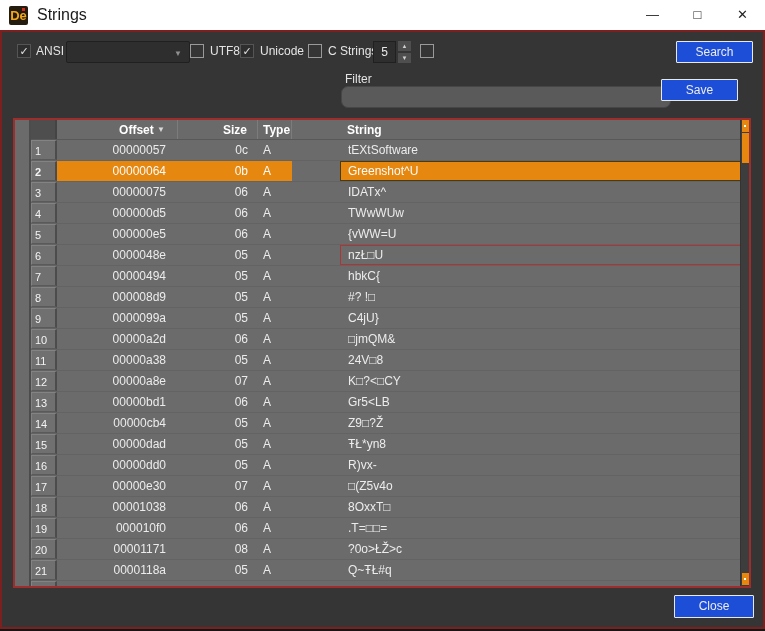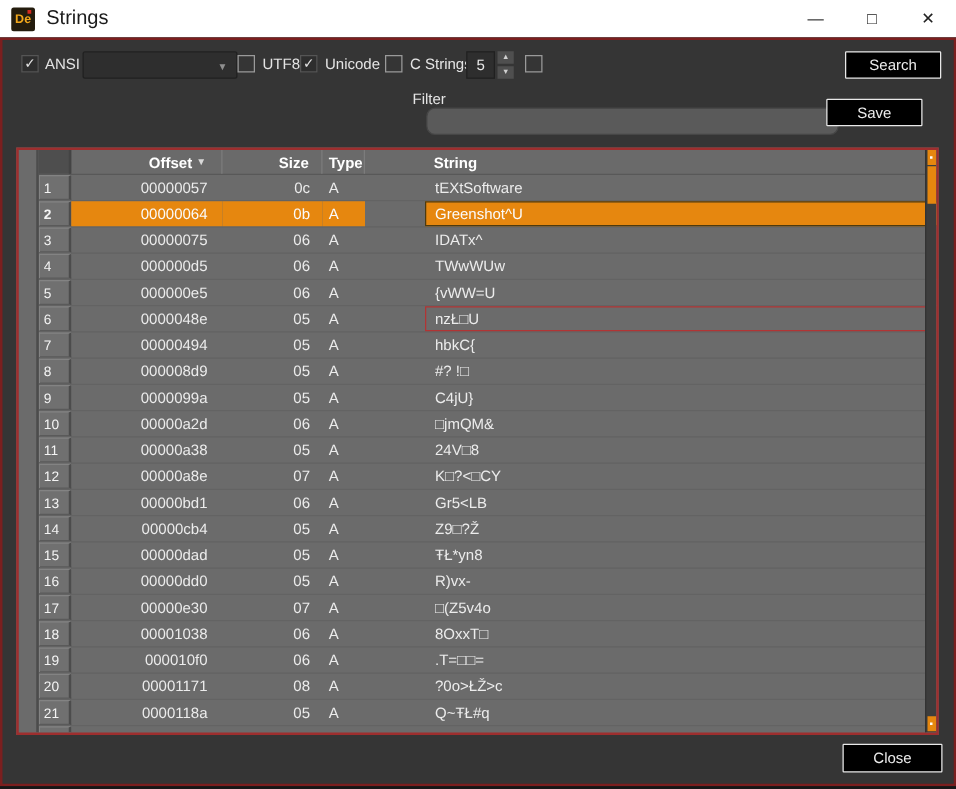--- a/index.html
+++ b/index.html
@@ -2,21 +2,21 @@
 <html><head>
 <meta charset="utf-8">
 <style>
   * { margin:0; padding:0; box-sizing:border-box; }
   html,body { width:765px; height:631px; background:#1f1f1f; font-family:"Liberation Sans", sans-serif; overflow:hidden; }
   .window { position:absolute; top:0; left:0; width:765px; height:631px; }
 
   
   .titlebar { position:absolute; top:0; left:0; width:765px; height:30px; background:#ffffff; display:flex; align-items:center; }
   .app-icon { position:relative; width:19px; height:19px; margin-left:9px; background:#241c0e; border-radius:2px;
-              color:#f2a71b; font-weight:bold; font-size:10px; text-align:center; line-height:19px; }
+              color:#f2a71b; font-weight:bold; font-size:13px; text-align:center; line-height:19px; }
   .app-icon::after { content:""; position:absolute; top:2px; right:3px; width:3px; height:3px; background:#d42a1e; }
   .t-title { margin-left:9px; font-size:16px; color:#1b1b1b; }
   .t-controls { position:absolute; right:0; top:0; height:30px; display:flex; }
   .t-btn { width:45px; height:30px; text-align:center; line-height:30px; color:#222; font-size:13px; }
 
   
   .win-body { position:absolute; top:30px; left:0; width:765px; height:599px; background:#353535;
               border:2px solid #7b1f1f; }
   .bottom-strip { position:absolute; bottom:0; left:0; width:765px; height:2px; background:#161616; }
 
@@ -33,28 +33,28 @@
   .dd-arrow { position:absolute; right:7px; top:7px; font-size:8px; color:#8f8f8f; }
 
   
   .spin { position:absolute; left:371px; top:9px; width:38px; height:22px; display:flex; }
   .spin-val { width:23px; height:22px; background:#2e2e2e; border:1px solid #202020; color:#e8e8e8;
               font-size:12px; text-align:center; line-height:20px; }
   .spin-btns { width:13px; margin-left:2px; display:flex; flex-direction:column; justify-content:space-between; }
   .spin-b { height:10px; background:#4f4f4f; color:#d0d0d0; font-size:6px; text-align:center; line-height:10px; }
 
   
-  .btn { position:absolute; background:#000000; border:1px solid #e9e9e9; border-radius:1px;
+  .btn { position:absolute; background:#1d4ed8; border:1px solid #e9e9e9; border-radius:1px;
          color:#ececec; font-size:12px; text-align:center; }
   .btn-search { left:674px; top:9px;  width:77px; height:22px; line-height:20px; }
   .btn-save   { left:659px; top:47px; width:77px; height:22px; line-height:20px; }
   .btn-close  { left:672px; top:563px; width:80px; height:23px; line-height:21px; }
 
   
-  .filter-label { left:328px; top:39px; }
+  .filter-label { left:343px; top:39px; }
   .filter-input { position:absolute; left:339px; top:54px; width:330px; height:22px; background:#5a5a5a;
                   border:1px solid #464646; border-radius:7px; color:#f0f0f0; font-size:12px; padding:0 8px;
                   outline:none; }
 
   
   .tbl { position:absolute; left:11px; top:86px; width:738px; height:470px; border:2px solid #9e2e2e;
          background:#6b6b6b; overflow:hidden; }
   .tbl-inner { position:absolute; left:14px; top:0; width:734px; height:466px; border-left:2px solid #4c4c4c; overflow:hidden; }
 
   .thead { display:flex; height:20px; background:#6a6a6a; border-bottom:1px solid #585858;

